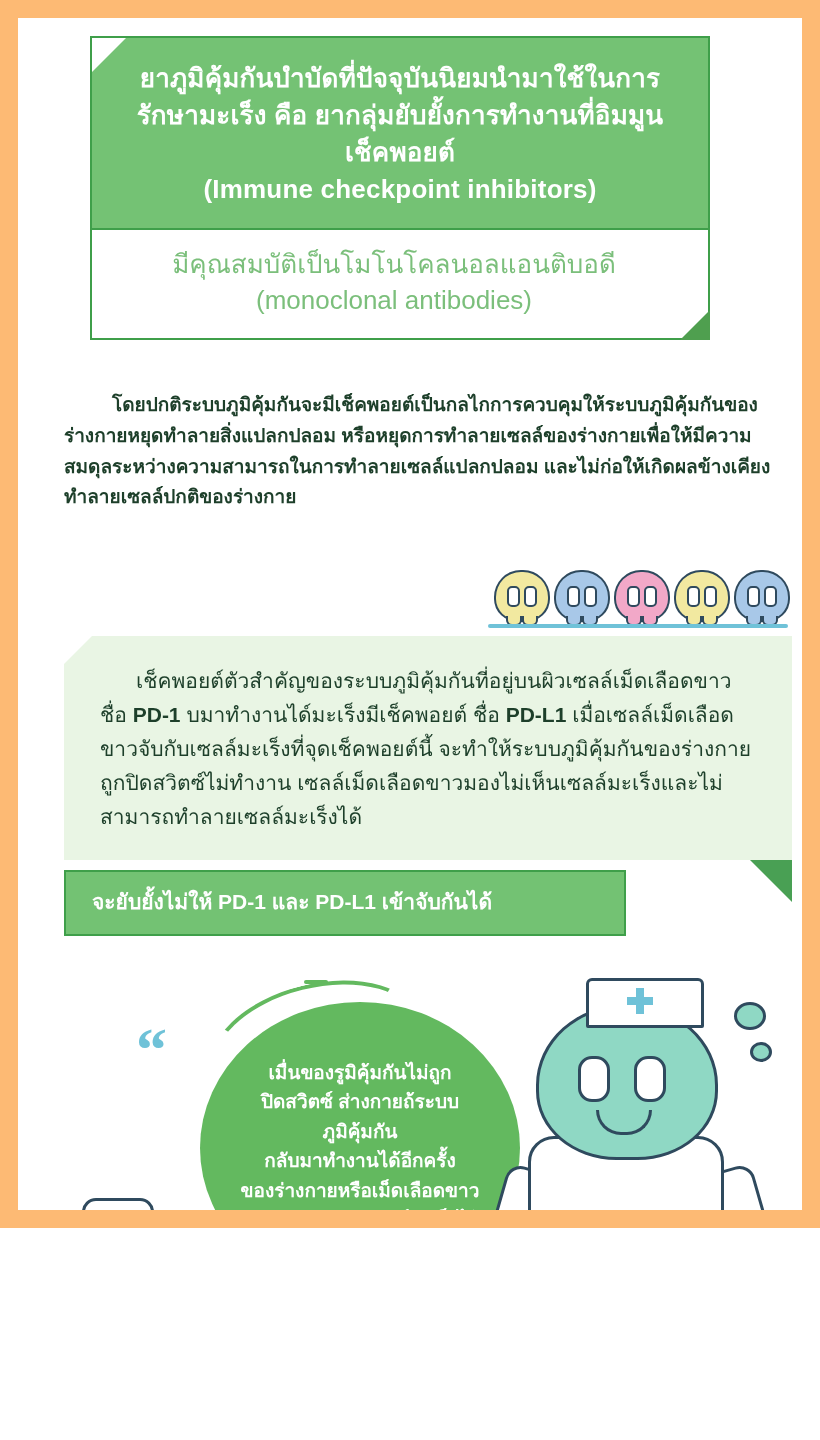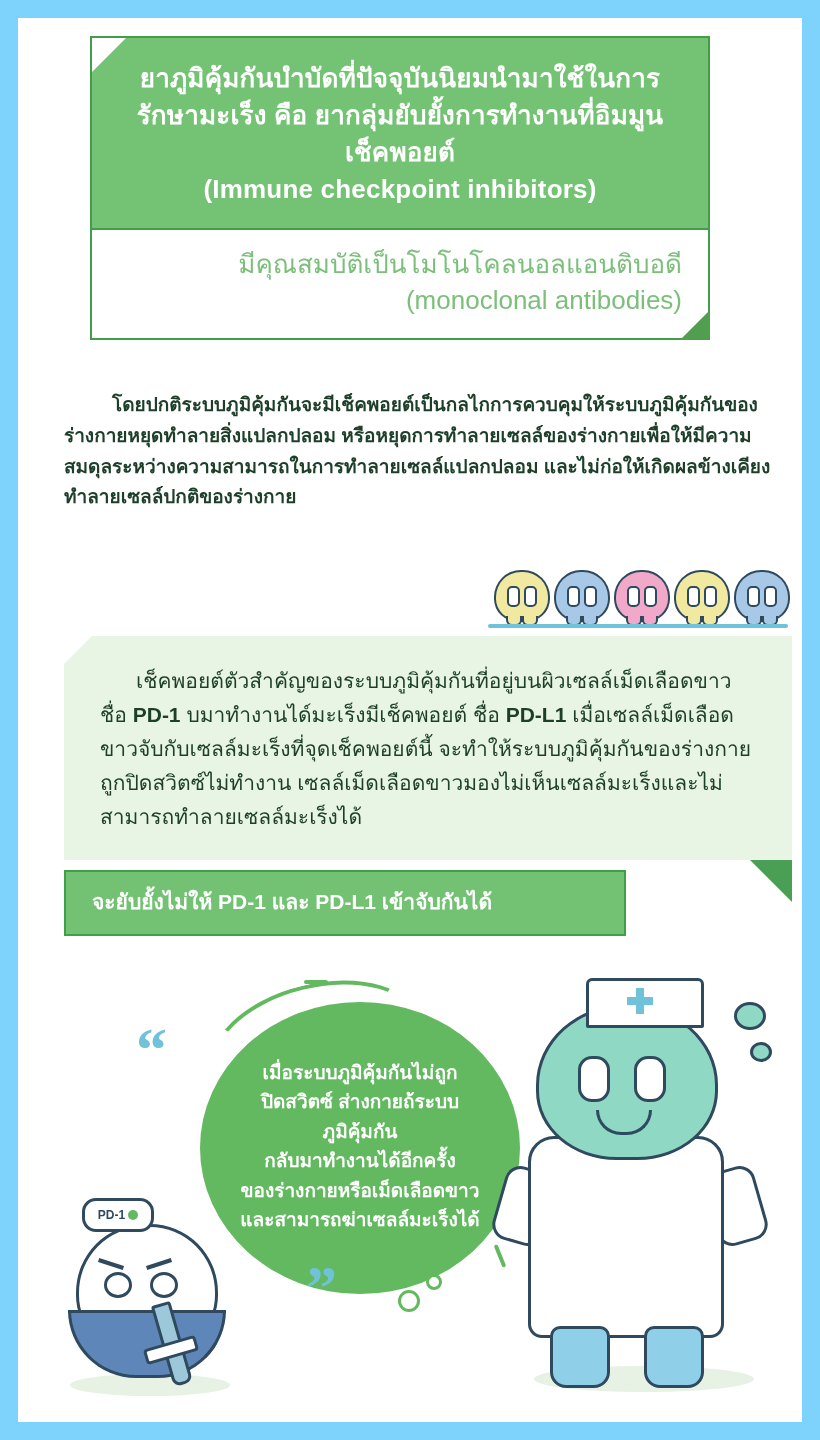--- a/index.html
+++ b/index.html
@@ -9,22 +9,22 @@
   body {
     width: 820px;
     height: 1440px;
     background: #ffffff;
     font-family: "Liberation Sans", sans-serif;
     overflow: hidden;
   }
   .page {
     position: relative;
     width: 820px;
-    height: 1440px;
-    background: #7dd3fc;
+    height: 1228px;
+    background: #fdba74;
     box-sizing: border-box;
     padding: 18px;
   }
   .page-inner {
     position: relative;
     width: 100%;
     height: 100%;
     background: #ffffff;
     box-sizing: border-box;
     overflow: hidden;
@@ -61,21 +61,21 @@
     line-height: 1.42;
     letter-spacing: .2px;
   }
   .hdr-bottom {
     position: relative;
     background: #ffffff;
     border: 2px solid #3f9f4a;
     border-top: none;
     padding: 16px 26px 20px 14px;
     box-sizing: border-box;
-    text-align: right;
+    text-align: center;
   }
   .hdr-bottom-text {
     color: #7bbf7b;
     font-size: 26px;
     line-height: 1.4;
   }
   .hdr-bottom .corner-br {
     position: absolute;
     right: -2px;
     bottom: -2px;
@@ -406,21 +406,21 @@
       <span class="corner-br"></span>
     </div>
 
     <div class="callout">
       <div class="callout-text">จะยับยั้งไม่ให้ PD-1 และ PD-L1 เข้าจับกันได้</div>
     </div>
 
     <span class="swoosh s1"></span>
     <span class="dash a"></span>
     <div class="bubble">
-      <div class="bubble-text">เมื่อระบบภูมิคุ้มกันไม่ถูก</div>
+      <div class="bubble-text">เมื่นของรูมิคุ้มกันไม่ถูก</div>
       <div class="bubble-text">ปิดสวิตซ์ ส่างกายถ้ระบบภูมิคุ้มกัน</div>
       <div class="bubble-text">กลับมาทำงานได้อีกครั้ง</div>
       <div class="bubble-text">ของร่างกายหรือเม็ดเลือดขาว</div>
       <div class="bubble-text">และสามารถฆ่าเซลล์มะเร็งได้</div>
     </div>
     <span class="qmark open">“</span>
     <span class="qmark close">”</span>
     <span class="dot d1"></span>
     <span class="dot d2"></span>
     <span class="dash b"></span>

